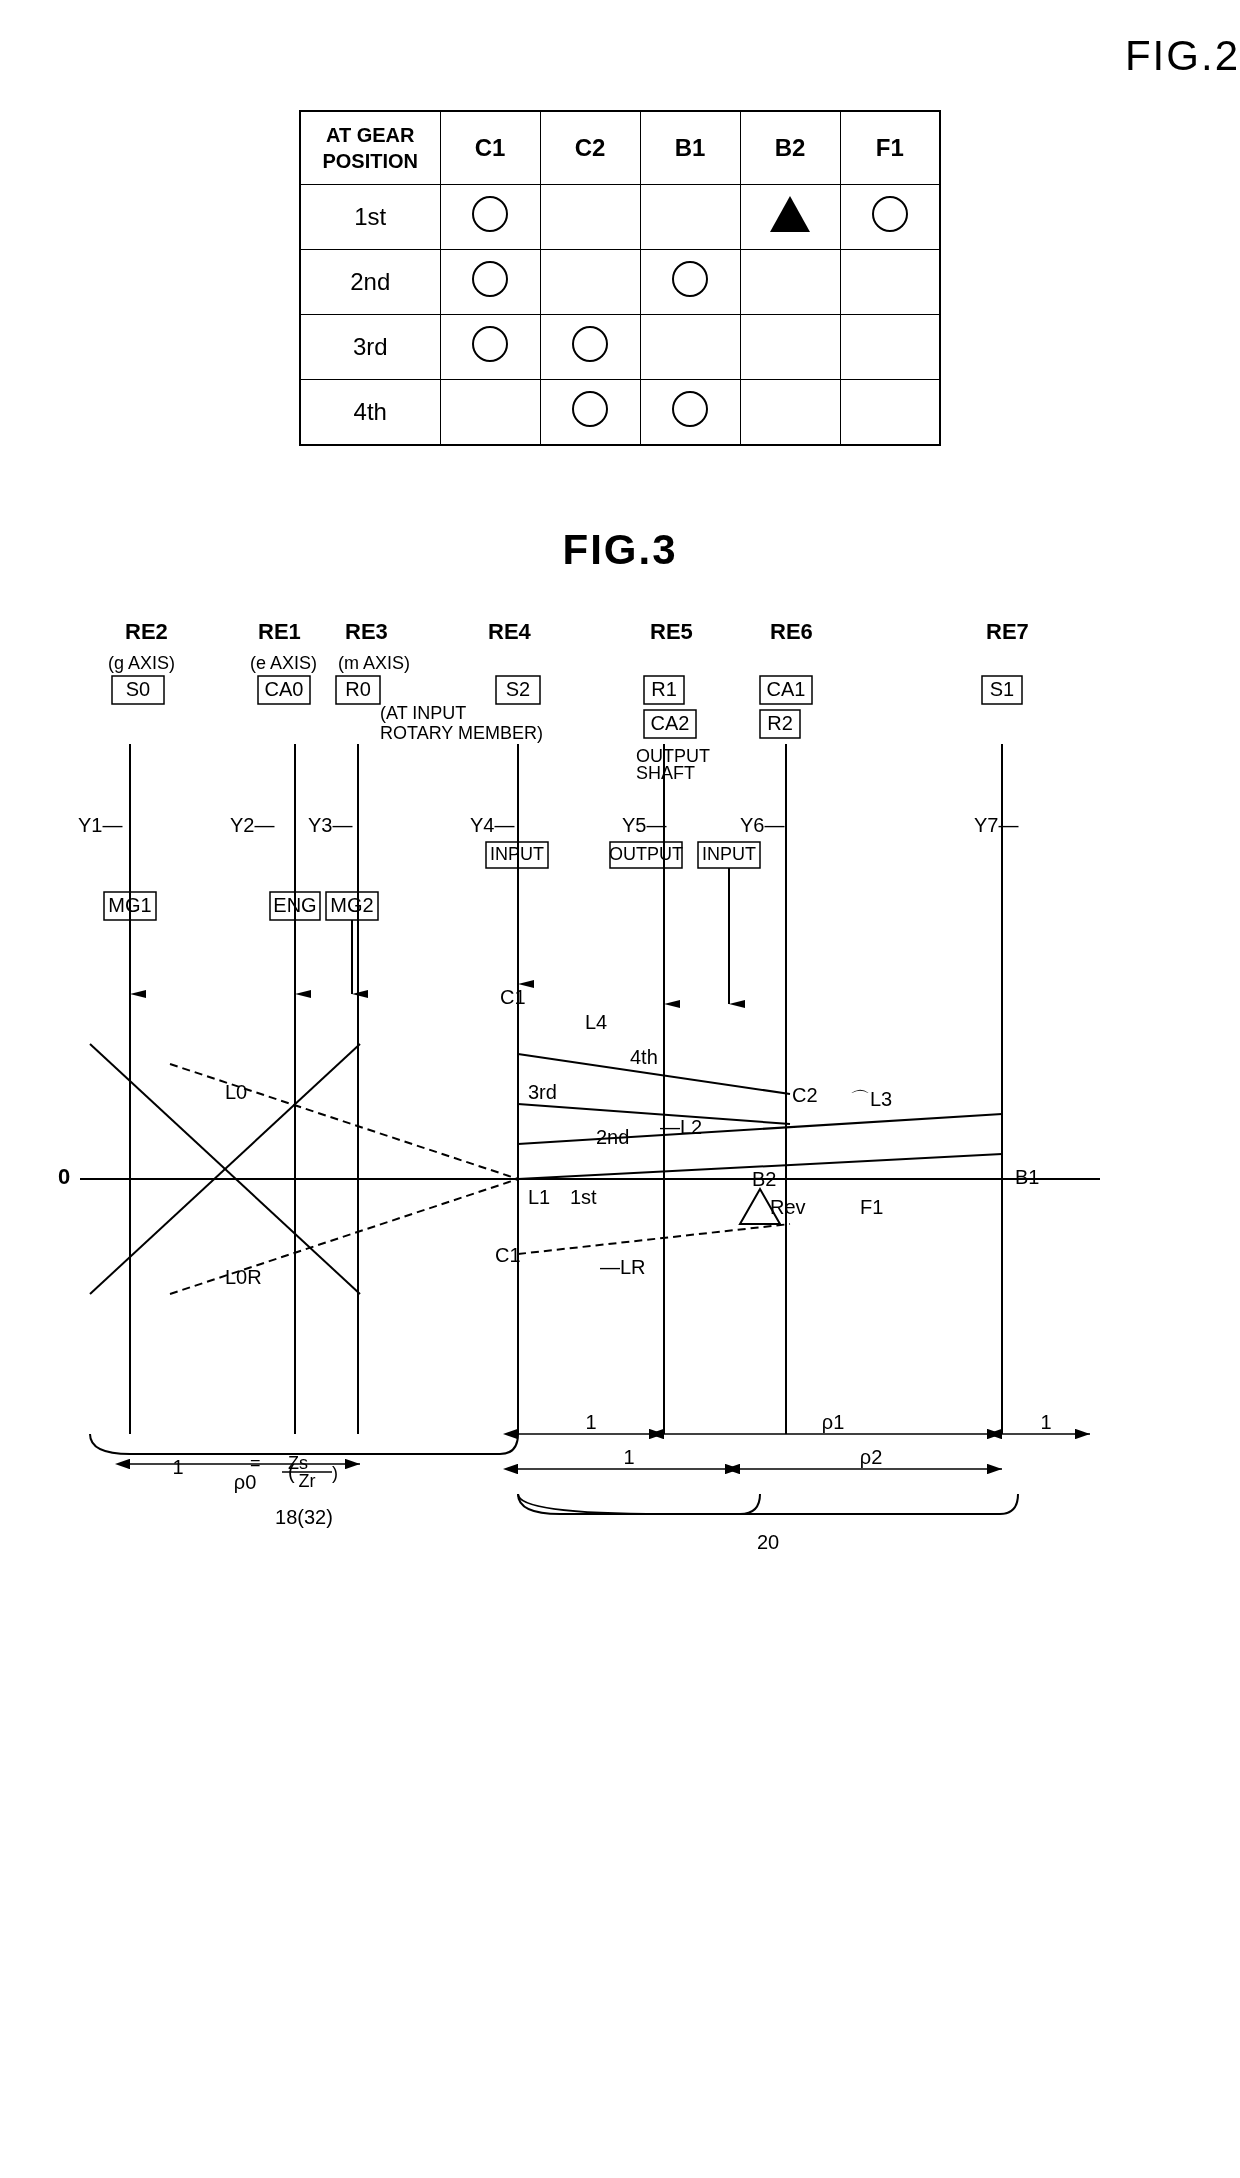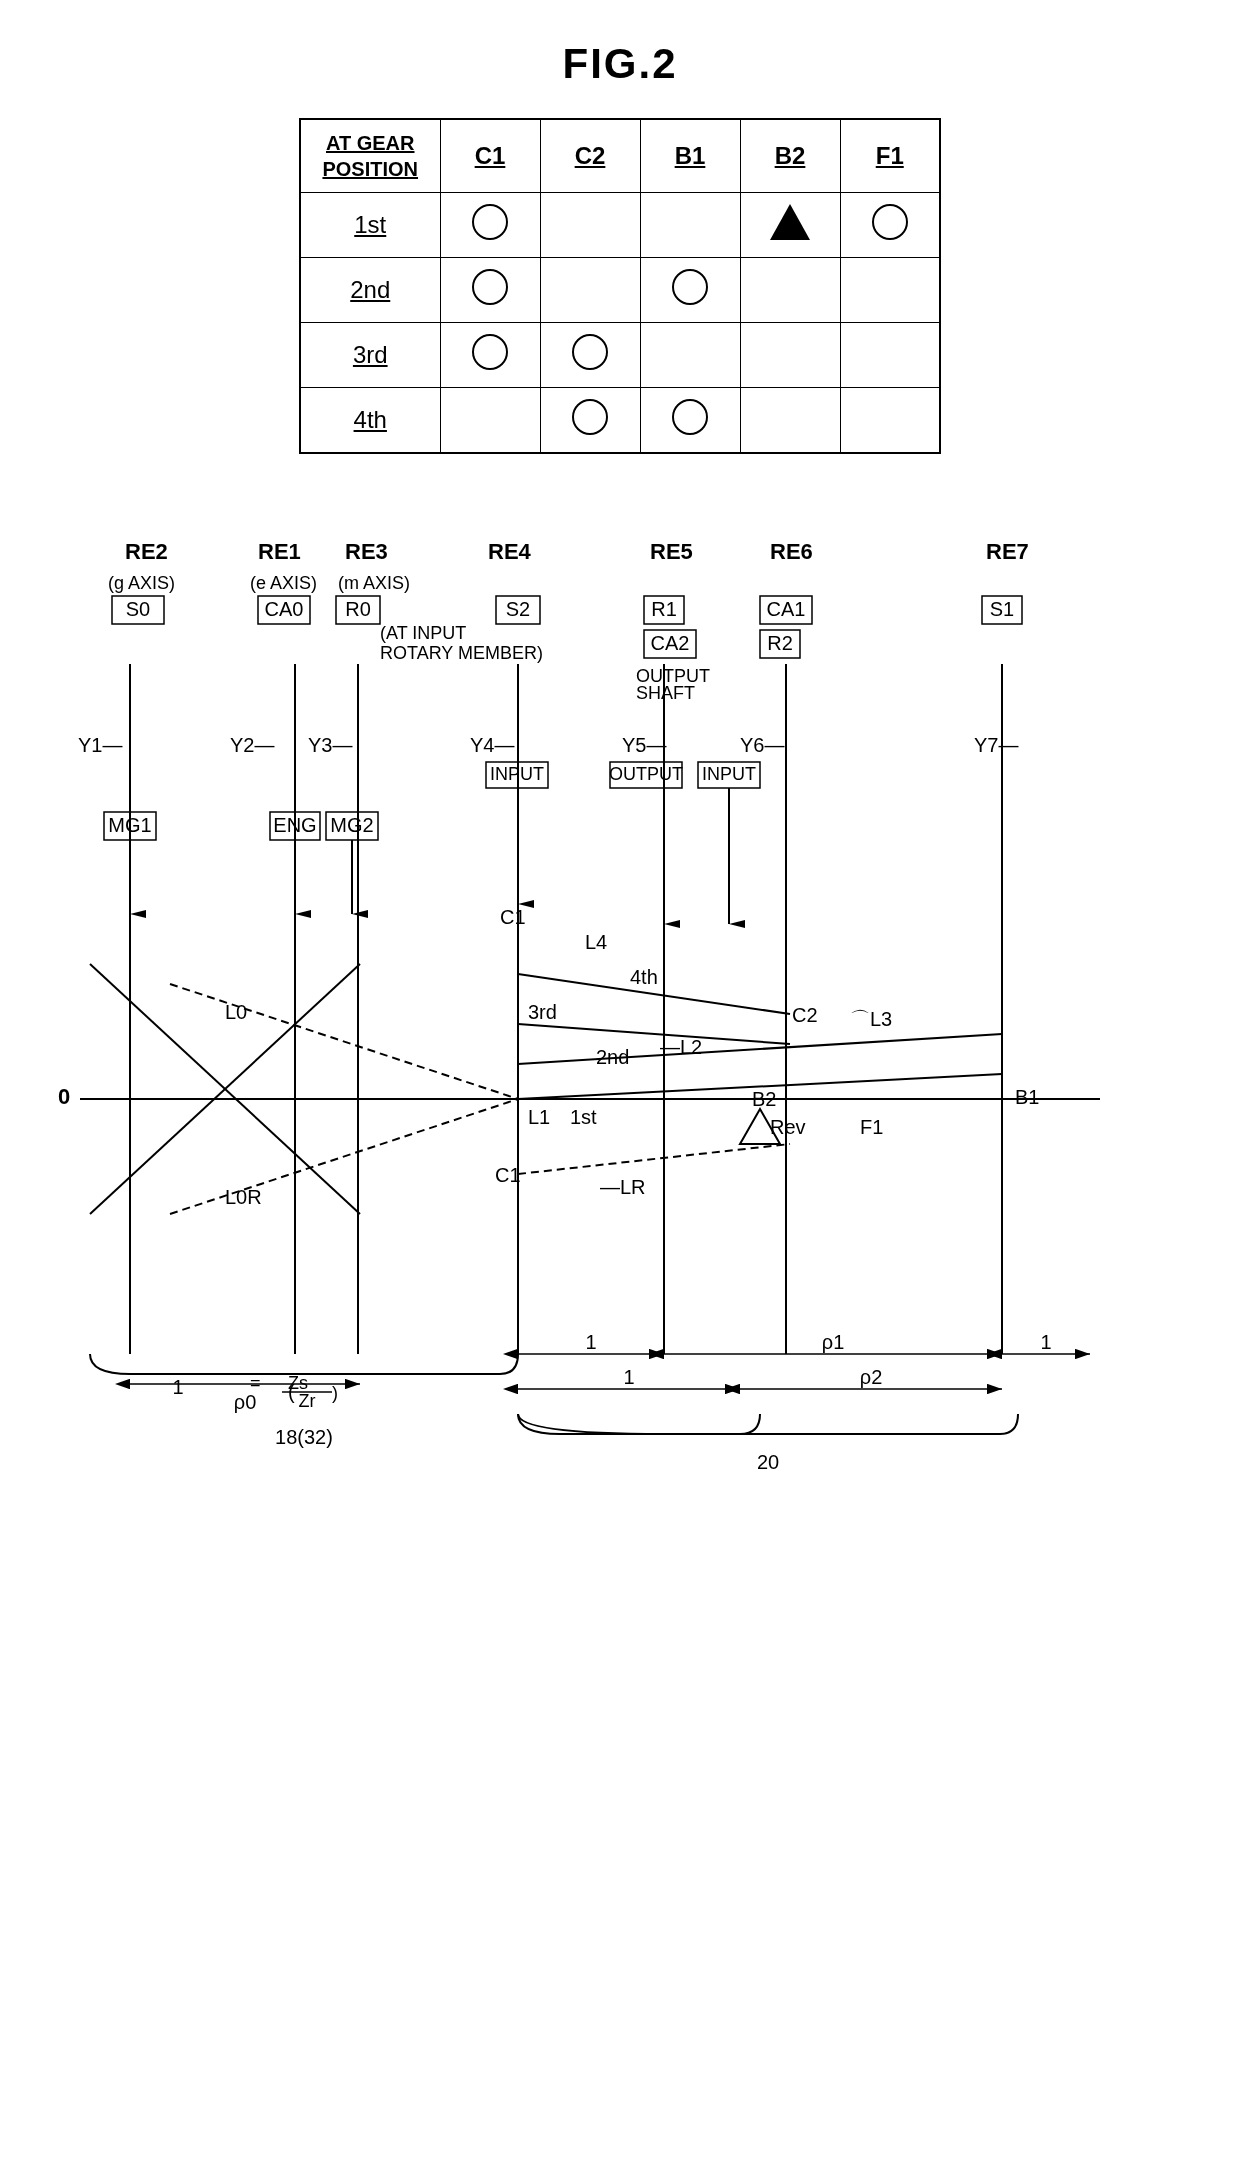--- a/index.html
+++ b/index.html
@@ -7,38 +7,37 @@
       background: #fff;
       font-family: Arial, sans-serif;
       width: 1240px;
       min-height: 2178px;
       position: relative;
       overflow-x: hidden;
     }
 
     
     .fig2-title {
-      text-align: center;
+      text-align: right;
       font-size: 42px;
-      font-weight: bold;
-      padding-top: 40px;
+      font-weight: normal;
+      padding-top: 32px;
       margin-bottom: 30px;
       letter-spacing: 2px;
     }
 
     .fig2-container {
       display: flex;
       justify-content: center;
       margin-bottom: 80px;
     }
 
     .gear-table {
       border-collapse: collapse;
       border: 2px solid #000;
-      text-decoration: underline;
     }
 
     .gear-table th, .gear-table td {
       border: 1.5px solid #000;
       text-align: center;
       vertical-align: middle;
       font-size: 22px;
       font-weight: normal;
       padding: 8px 0;
     }
@@ -186,20 +185,21 @@
           <td><span class="symbol-circle"></span></td>
           <td></td>
           <td></td>
         </tr>
       </tbody>
     </table>
   </div>
 </div>
 
 <div style="padding: 0 40px;">
+  <div class="fig3-title">FIG.3</div>
 
   <div class="fig3-container">
     <svg class="diagram-svg" viewBox="0 0 1160 950" xmlns="http://www.w3.org/2000/svg">
 
       <defs>
         <marker id="arrowDown" markerWidth="8" markerHeight="8" refX="4" refY="8" orient="auto">
           <path d="M2,0 L4,8 L6,0" fill="#000"></path>
         </marker>
         <marker id="arrowEnd" markerWidth="10" markerHeight="7" refX="10" refY="3.5" orient="auto">
           <path d="M0,0 L10,3.5 L0,7 Z" fill="#000"></path>

